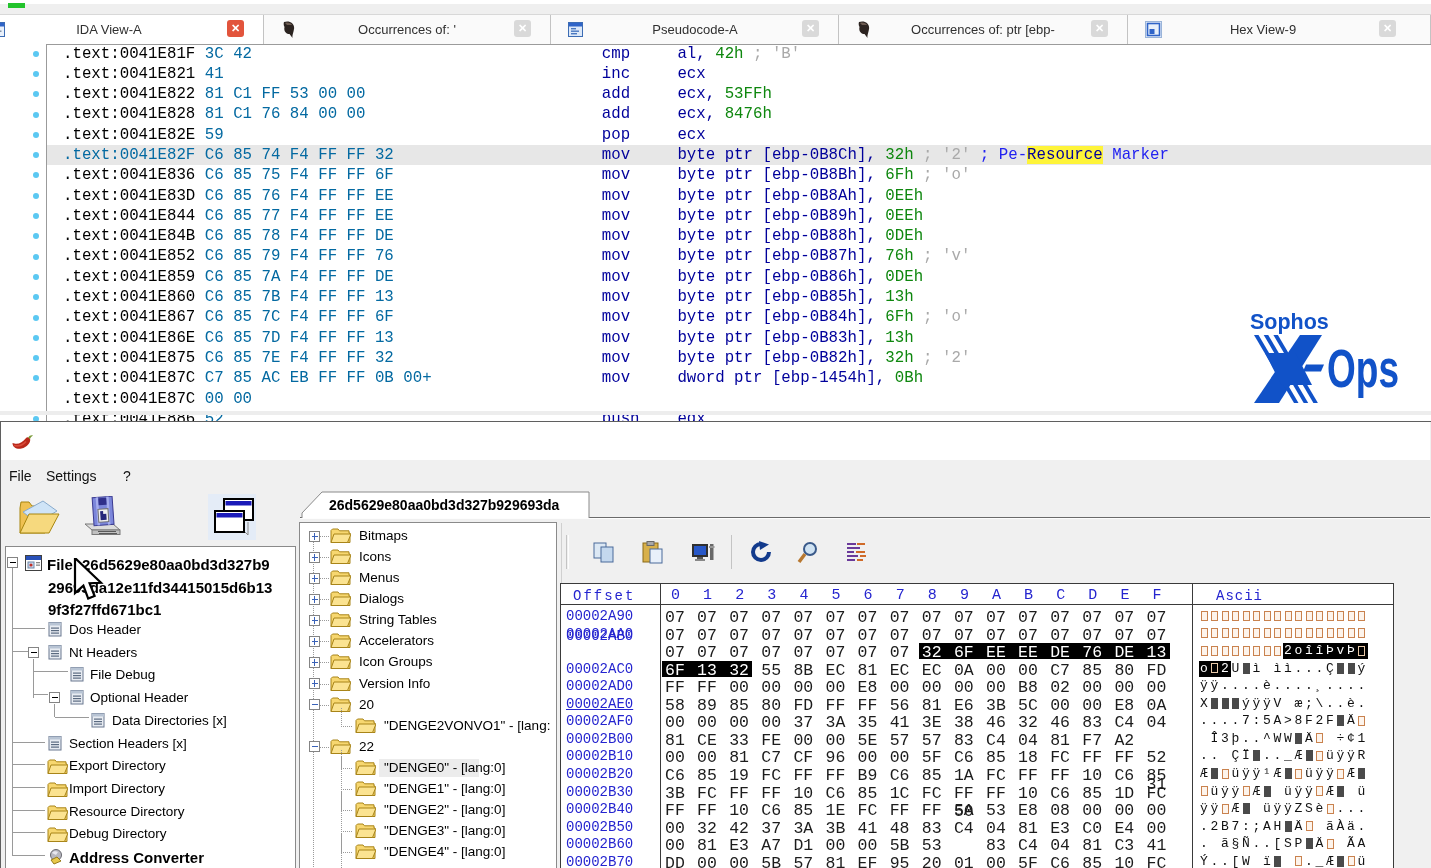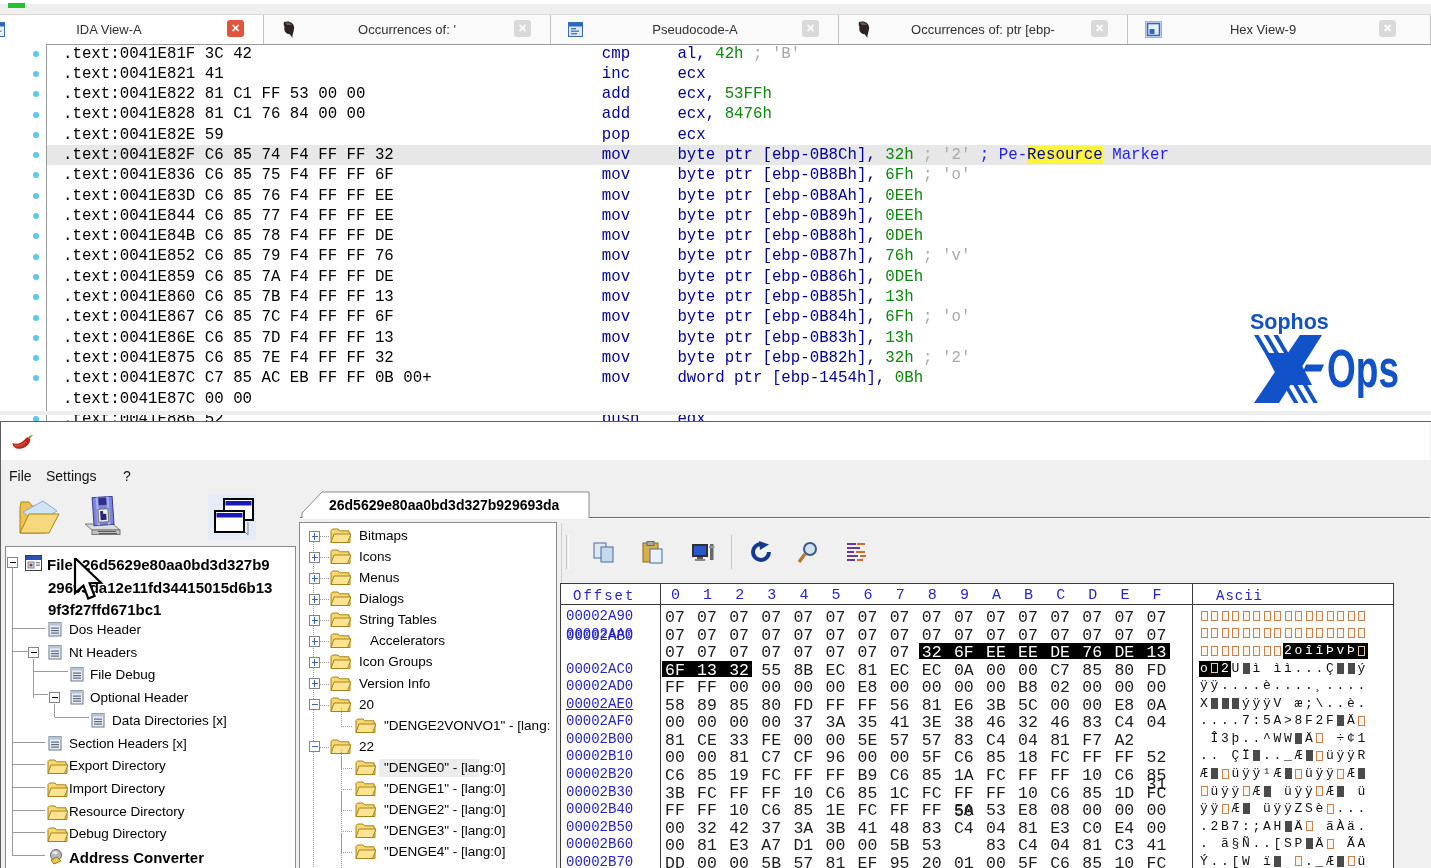--- a/index.html
+++ b/index.html
@@ -5,21 +5,21 @@
 body{font-family:"Liberation Sans",sans-serif;position:relative;}
 .abs{position:absolute;}
 
 .tab{position:absolute;top:15px;height:29px;background:#fafafa;border-right:1px solid #c3c3c3;}
 .tab.active{background:#fff;}
 .tablbl{position:absolute;top:22px;font-size:13px;color:#303030;white-space:nowrap;}
 .closer{position:absolute;top:20px;width:17px;height:17px;border-radius:3px;}
 .closer span{position:absolute;left:0;top:0;width:17px;height:17px;color:#fff;font-size:11px;font-weight:bold;text-align:center;line-height:17px;}
 
 .dl{position:absolute;left:63px;white-space:pre;font-family:"Liberation Mono",monospace;font-size:15.75px;line-height:20.3px;color:#000;}
-.b{color:#000000;}
+.b{color:#0369a1;}
 .n{color:#00009b;}
 .g{color:#0e870e;}
 .c{color:#a9a9a9;}
 .pe{color:#2222f1;}
 .res{background:#fef439;color:#00009b;}
 .dot{position:absolute;width:6px;height:6px;border-radius:50%;background:#5bc8f2;}
 
 #cff{position:absolute;left:0;top:421px;width:1432px;height:447px;background:#f0f0f0;border:1px solid #5f5f5f;border-bottom:none;border-right:none;}
 .tree{font-size:13px;color:#000;}
 .trow{position:absolute;white-space:nowrap;}
@@ -364,21 +364,21 @@
     <div class="trow" style="left:359px;top:612.3px;font-size:13.5px;">String Tables</div>
     <div class="exp plus bexp" style="left:309px;top:635.9px;">
       <i></i>
       <b></b>
     </div>
     <div class="hdot" style="left:320px;top:641.4px;width:9px;"></div>
     <svg class="abs" style="left:330px;top:632.4px;" width="21" height="17" viewBox="0 0 21 17">
       <path d="M1 15.5 L1 3.5 L2.5 2 L8 2 L9.5 3.8 L19 3.8 L19 6 L20 6 L20 15.5 Z" fill="#f7d770" stroke="#a88418"></path>
       <path d="M1 15.5 L4 7 L21 7 L17.5 15.5 Z" fill="#fbe391" stroke="#a88418"></path>
     </svg>
-    <div class="trow" style="left:359px;top:633.4px;font-size:13.5px;margin-left:11px;">Accelerators</div>
+    <div class="trow" style="left:359px;top:633.4px;font-size:13.5px;">Accelerators</div>
     <div class="exp plus bexp" style="left:309px;top:656.9px;">
       <i></i>
       <b></b>
     </div>
     <div class="hdot" style="left:320px;top:662.4px;width:9px;"></div>
     <svg class="abs" style="left:330px;top:653.4px;" width="21" height="17" viewBox="0 0 21 17">
       <path d="M1 15.5 L1 3.5 L2.5 2 L8 2 L9.5 3.8 L19 3.8 L19 6 L20 6 L20 15.5 Z" fill="#f7d770" stroke="#a88418"></path>
       <path d="M1 15.5 L4 7 L21 7 L17.5 15.5 Z" fill="#fbe391" stroke="#a88418"></path>
     </svg>
     <div class="trow" style="left:359px;top:654.4px;font-size:13.5px;">Icon Groups</div>

